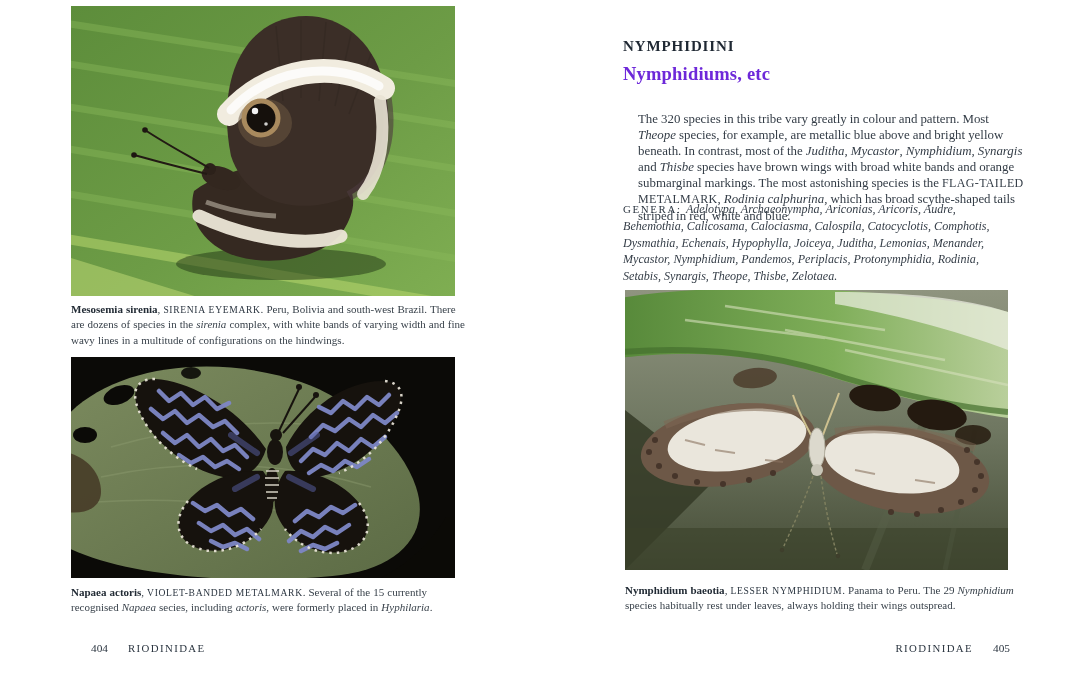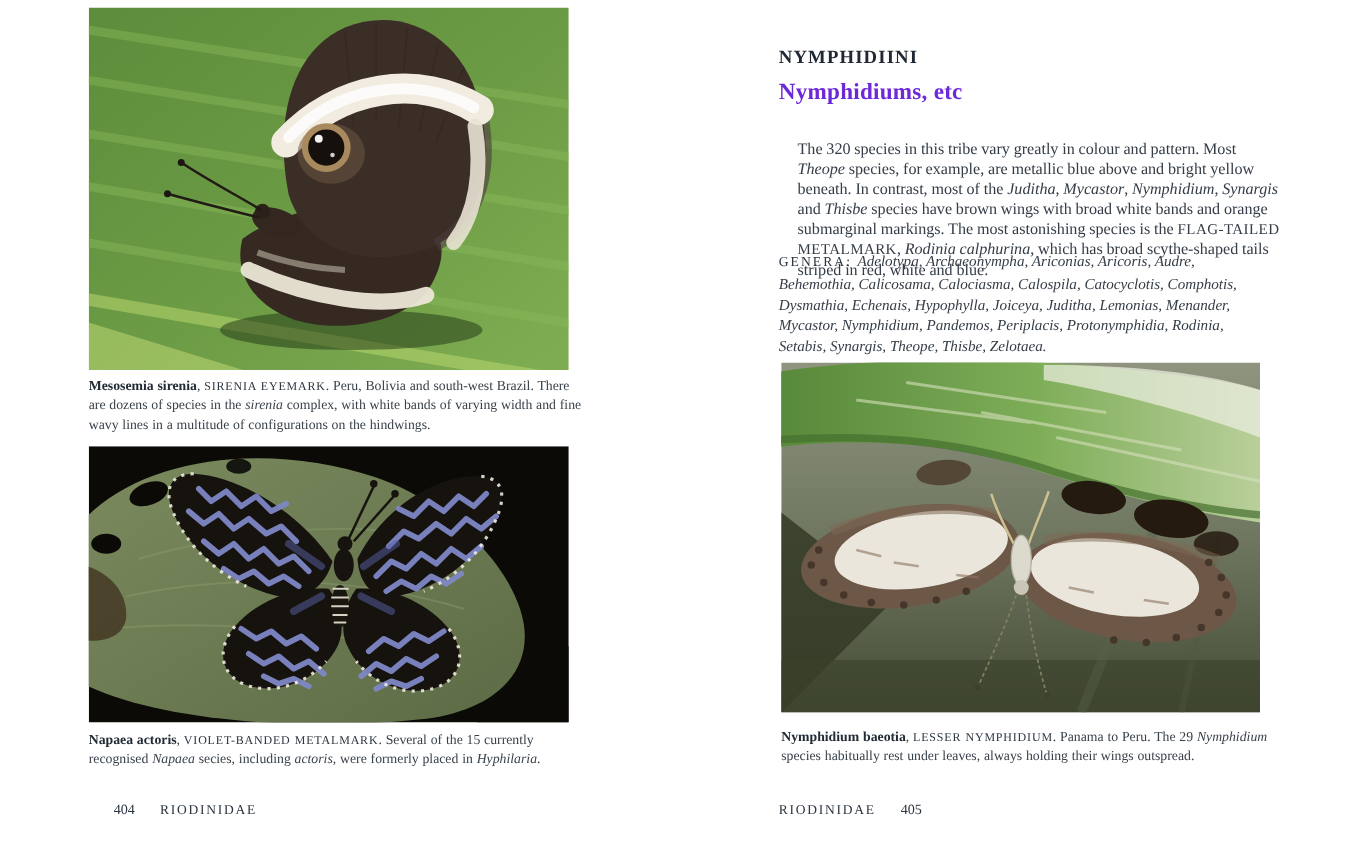--- a/index.html
+++ b/index.html
@@ -32,21 +32,21 @@
   .seg-plain       { }
   .seg-italic      { font-style:italic; }
   .seg-bold-italic { font-weight:bold; color:#222b35; }
   .seg-smallcaps   { font-size:0.87em; letter-spacing:0.07em; color:#2b3540; }
   .seg-caps        { font-size:0.93em; letter-spacing:0.03em; }
   .seg-genera-label{ font-size:0.9em;  letter-spacing:0.15em; font-style:normal; color:#2b3540; }
 
   
   .folio { position:absolute; top:642px; margin:0; font-size:11.3px; color:#2b3540; }
   .folio-left  { left:71px;margin-left:20px; }
-  .folio-right { left:623px; width:387px; text-align:left; }
+  .folio-right { left:623px; width:387px; text-align:right; }
   .running-head { letter-spacing:1.4px; font-size:10.8px; }
   .folio-left  .running-head { margin-left:20px; }
   .folio-right .page-num     { margin-left:20px; }
 </style>
 </head>
 <body>
 
 <div class="spread">
 
   <section>

